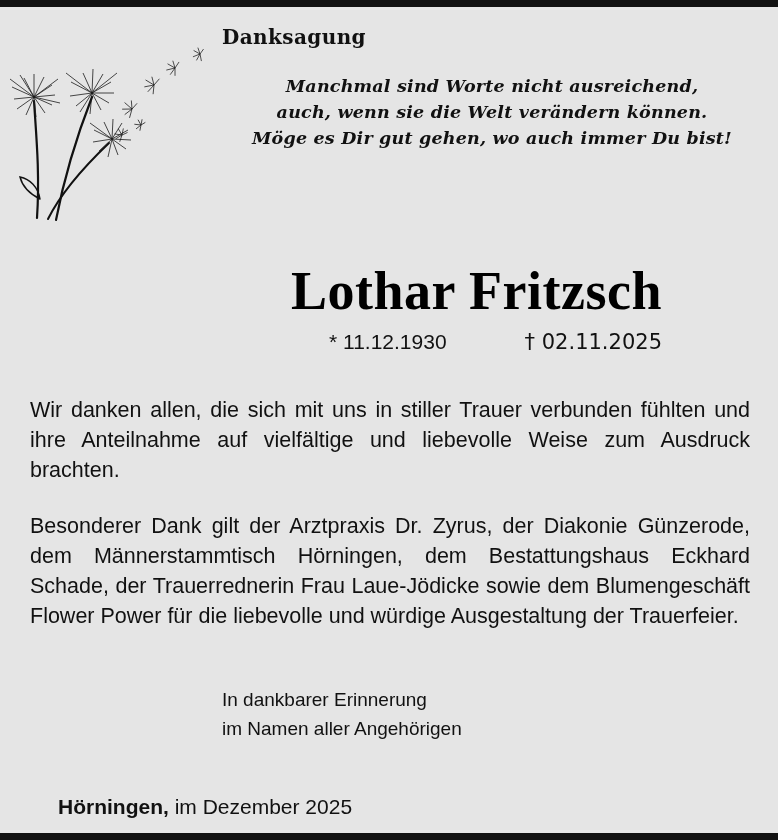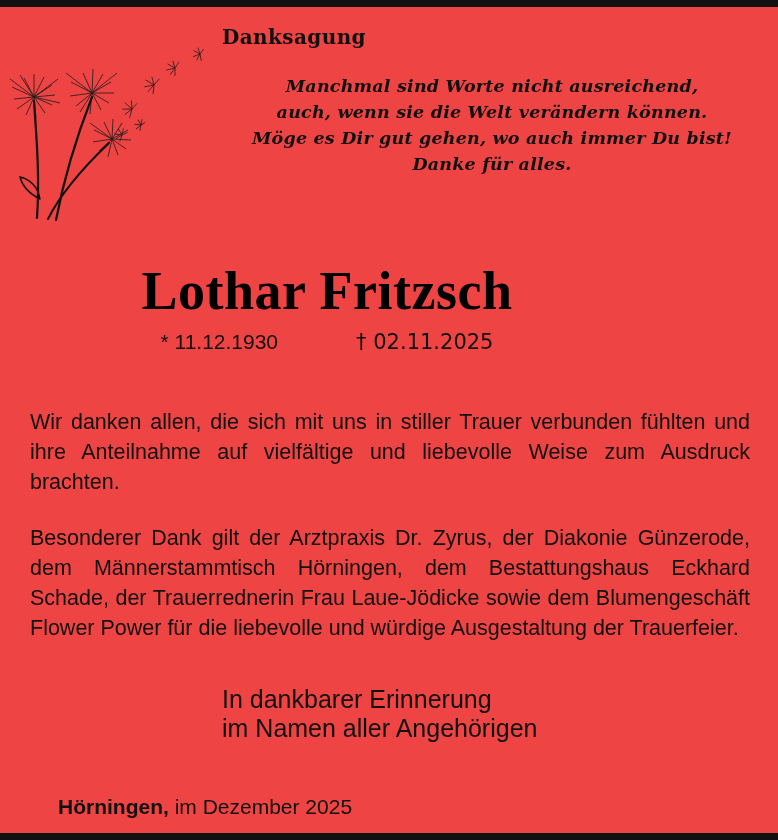--- a/index.html
+++ b/index.html
@@ -14,21 +14,21 @@
     color: #000000;
     overflow: hidden;
   }
   .notice {
     position: relative;
     width: 778px;
     height: 840px;
     box-sizing: border-box;
     border-top: 7px solid #111111;
     border-bottom: 7px solid #111111;
-    background: #ef4444;
+    background: #e5e5e5;
     overflow: hidden;
   }
   
   .dandelion-art {
     position: absolute;
     left: 4px;
     top: 6px;
     width: 215px;
     height: 215px;
     pointer-events: none;
@@ -57,24 +57,24 @@
     color: #111111;
     letter-spacing: 0.2px;
     text-align: center;
   }
   .verse div {
     white-space: nowrap;
   }
   
   .name-block {
     position: absolute;
-    left: 0;
+    left: 8px;
     top: 255px;
     width: 654px;
-    text-align: center;
+    text-align: right;
   }
   .deceased-name {
     font-family: "Liberation Serif", serif;
     font-weight: bold;
     font-size: 54px;
     line-height: 58px;
     letter-spacing: 0.5px;
     color: #000000;
   }
   .dates {
@@ -92,36 +92,35 @@
   }
   
   .body-block {
     position: absolute;
     left: 30px;
     top: 388px;
     width: 720px;
     font-size: 21.5px;
     line-height: 30px;
     color: #111111;
-    margin-top: 12px;
   }
   .para {
     text-align: justify;
     text-align-last: left;
     margin: 0 0 26px 0;
   }
   .para.last {
     margin-bottom: 0;
   }
   
   .signature-block {
     position: absolute;
     left: 222px;
     top: 678px;
-    font-size: 25px;
+    font-size: 19px;
     line-height: 29px;
     color: #111111;
   }
   
   .footer-block {
     position: absolute;
     left: 30px;
     top: 788px;
     font-size: 21px;
     color: #111111;
@@ -250,21 +249,20 @@
       </g>
     </svg>
   </div>
 
   <div class="header-block">
     <div class="danksagung">Danksagung</div>
     <div class="verse">
       <div>Manchmal sind Worte nicht ausreichend,</div>
       <div>auch, wenn sie die Welt verändern können.</div>
       <div>Möge es Dir gut gehen, wo auch immer Du bist!</div>
-      <div>Danke für alles.</div>
     </div>
   </div>
 
   <div class="name-block">
     <div class="deceased-name">Lothar Fritzsch</div>
     <div class="dates">
       <span class="birth">* 11.12.1930</span><span class="cross">† 02.11.2025</span>
     </div>
   </div>
 

